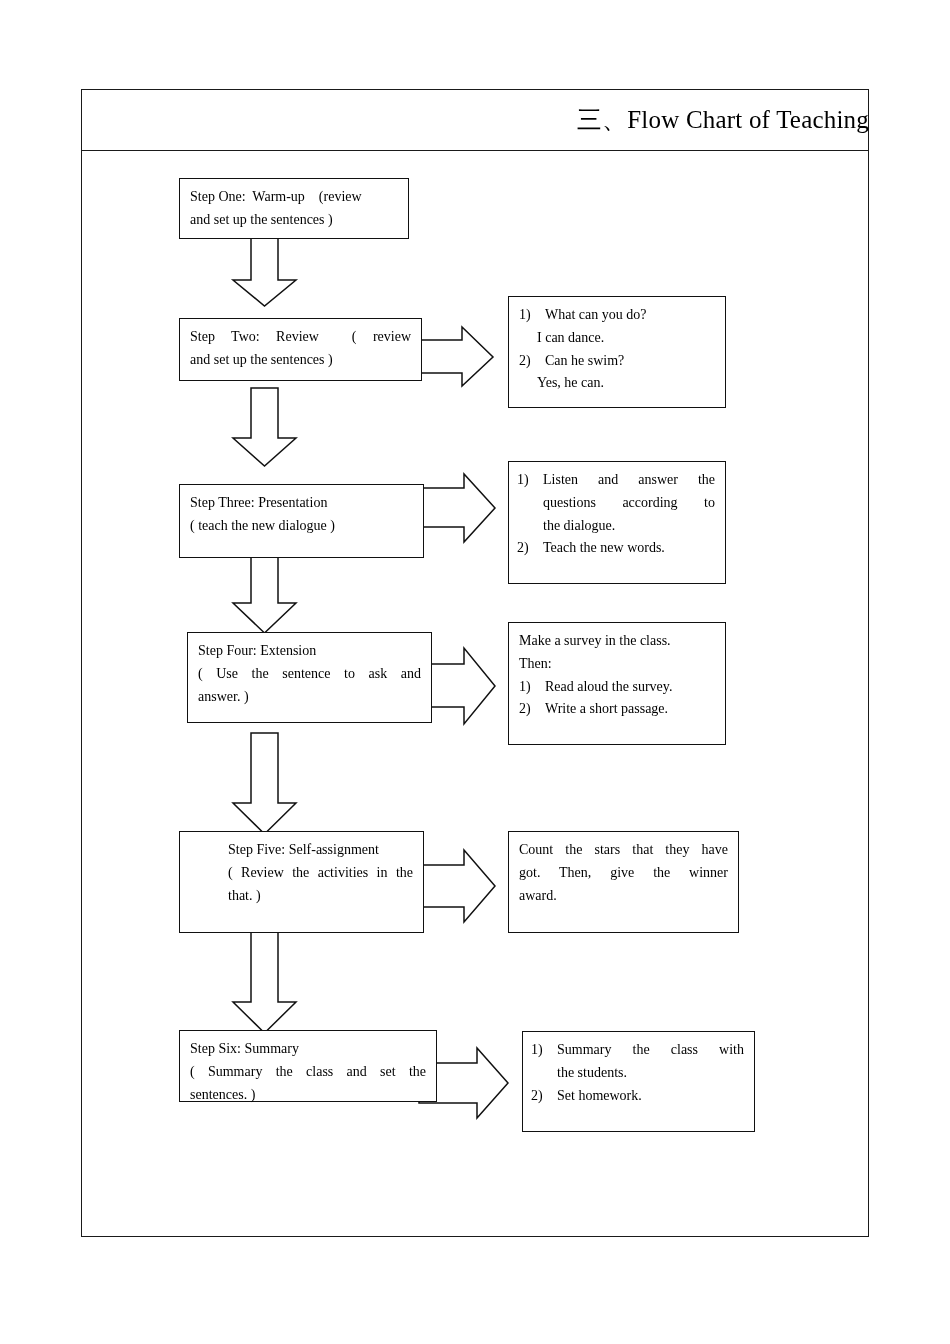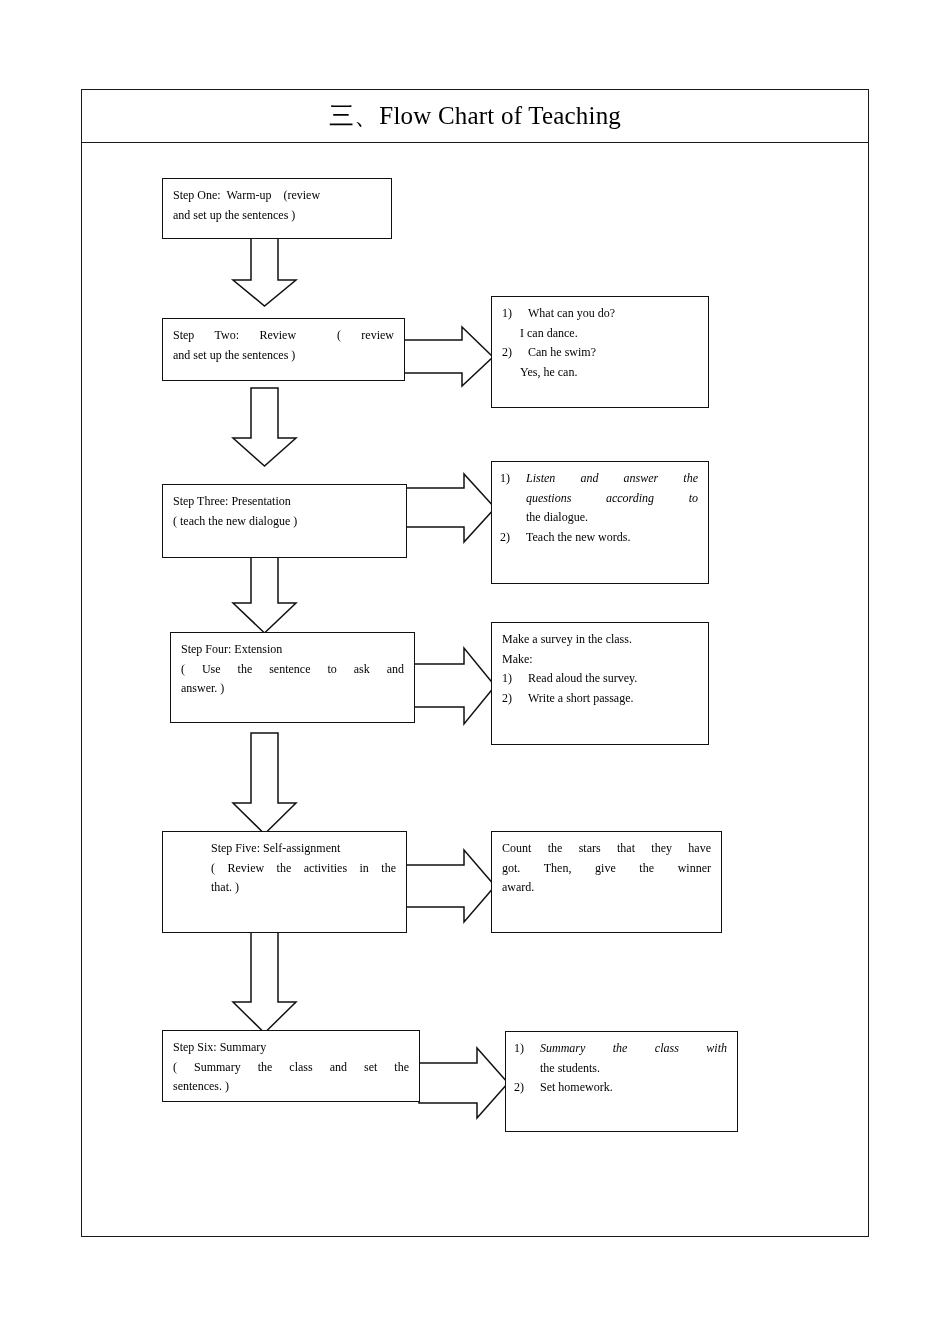--- a/index.html
+++ b/index.html
@@ -28,43 +28,44 @@
     width: 788px;
     height: 1148px;
     border: 1.6px solid #1a1a1a;
     box-sizing: border-box;
   }
   #title-band {
     position: absolute;
     left: 81px;
     top: 89px;
     width: 788px;
-    height: 54px;
+    height: 62px;
     border-bottom: 1.6px solid #1a1a1a;
     box-sizing: border-box;
     display: flex;
     align-items: center;
-    justify-content: center;
+    justify-content: flex-end;
   }
   #page-title {
     font-size: 25px;
     font-weight: 400;
     letter-spacing: 0.2px;
     white-space: nowrap;
   }
 
   
   .fbox {
     position: absolute;
     box-sizing: border-box;
     border: 1.5px solid #111111;
     background: #ffffff;
-    font-size: 12px;
+    font-size: 14px;
     line-height: 1.63;
     padding: 7px 10px 6px 10px;
+    margin-left: 17px;
   }
   .fbox .ln { display: block; white-space: pre-wrap; }
   .justify .ln {
     text-align: justify;
     text-align-last: justify;
   }
   .justify .ln.last { text-align-last: left; }
 
   
   .numline {
@@ -72,21 +73,20 @@
     align-items: flex-start;
   }
   .numline .num {
     flex: 0 0 auto;
     min-width: 26px;
   }
   .numline .txt { flex: 1 1 auto; }
   .numline .txt.j {
     text-align: justify;
     text-align-last: justify;
-    font-style: italic;
   }
   .indent1 { padding-left: 18px; display: block; }
 
   
   .arrow-svg {
     position: absolute;
     overflow: visible;
   }
   .arrow-shape {
     fill: #ffffff;
@@ -206,21 +206,21 @@
       <span class="txt">the dialogue.</span>
     </div>
     <div class="numline">
       <span class="num">2)</span>
       <span class="txt">Teach the new words.</span>
     </div>
   </div>
 
   <div class="fbox" style="left:491px; top:622px; width:218px; height:123px;">
     <span class="ln">Make a survey in the class.</span>
-    <span class="ln">Make:</span>
+    <span class="ln">Then:</span>
     <div class="numline">
       <span class="num">1)</span>
       <span class="txt">Read aloud the survey.</span>
     </div>
     <div class="numline">
       <span class="num">2)</span>
       <span class="txt">Write a short passage.</span>
     </div>
   </div>
 

